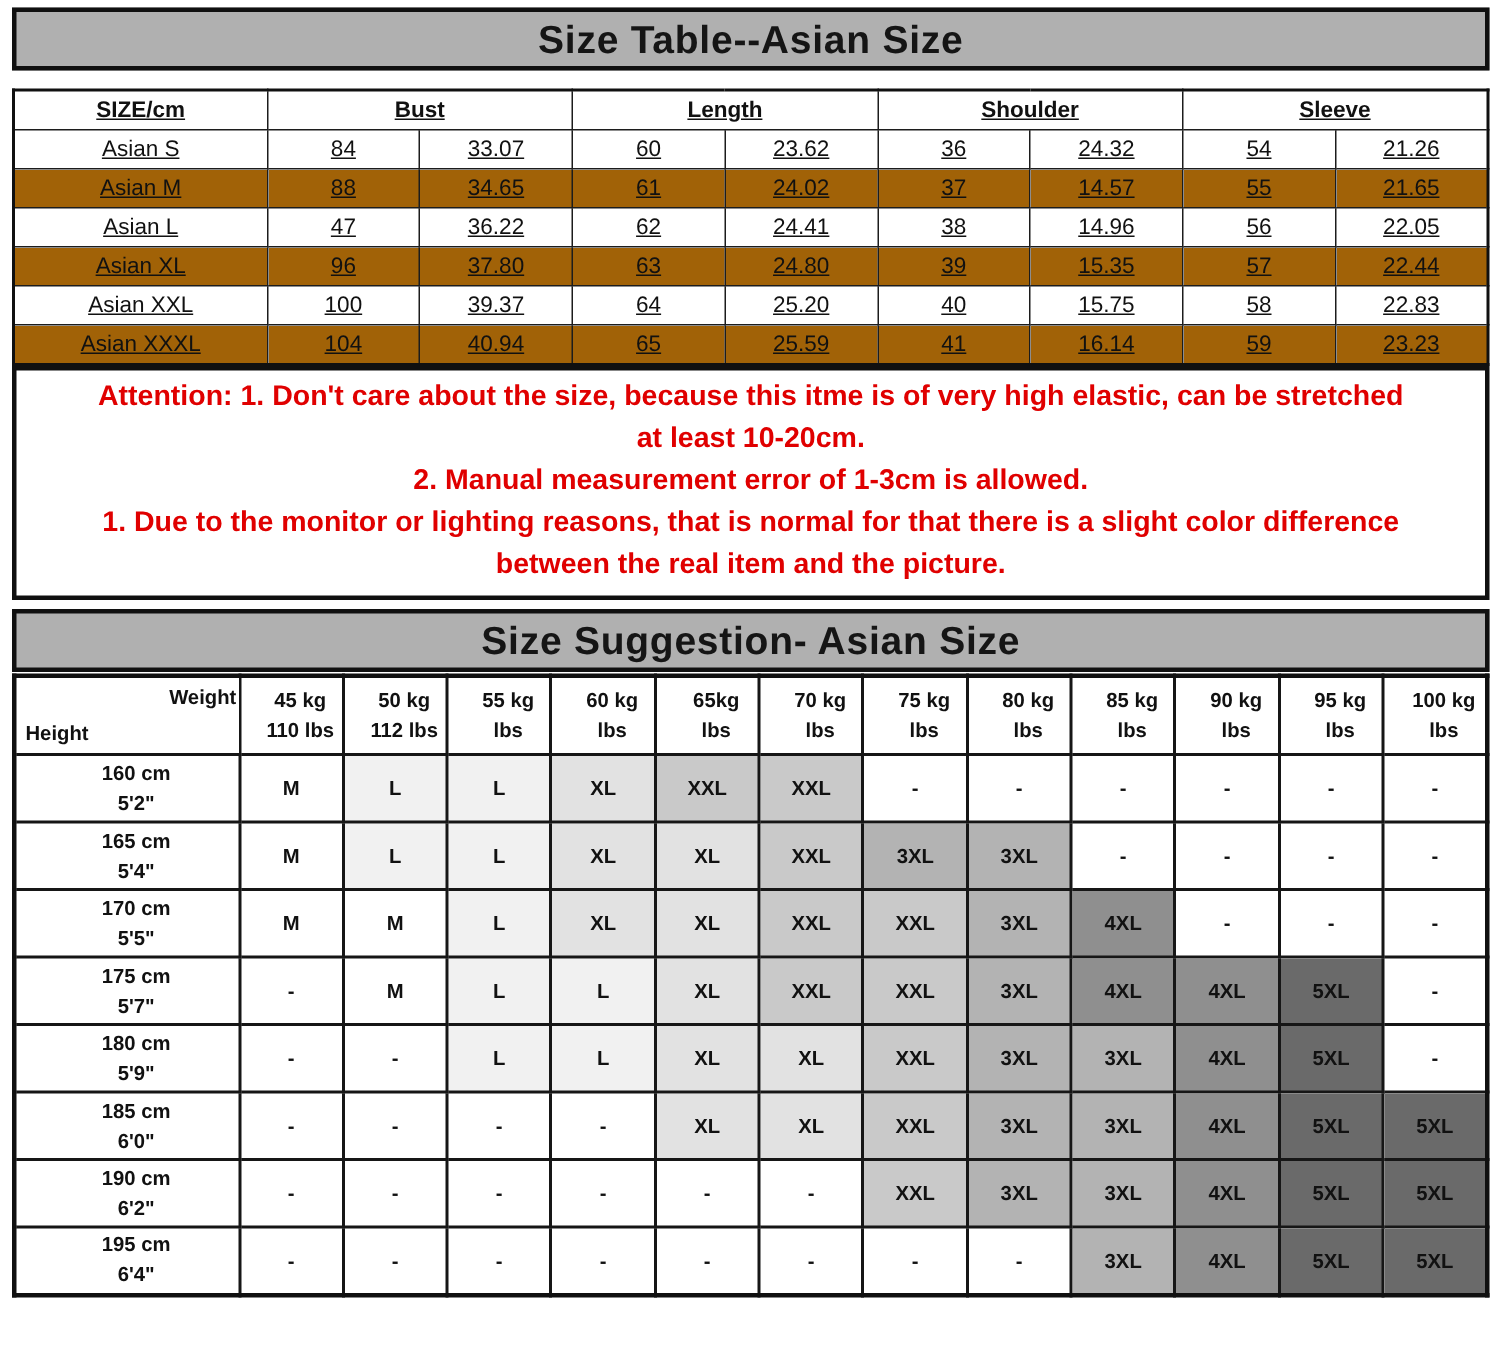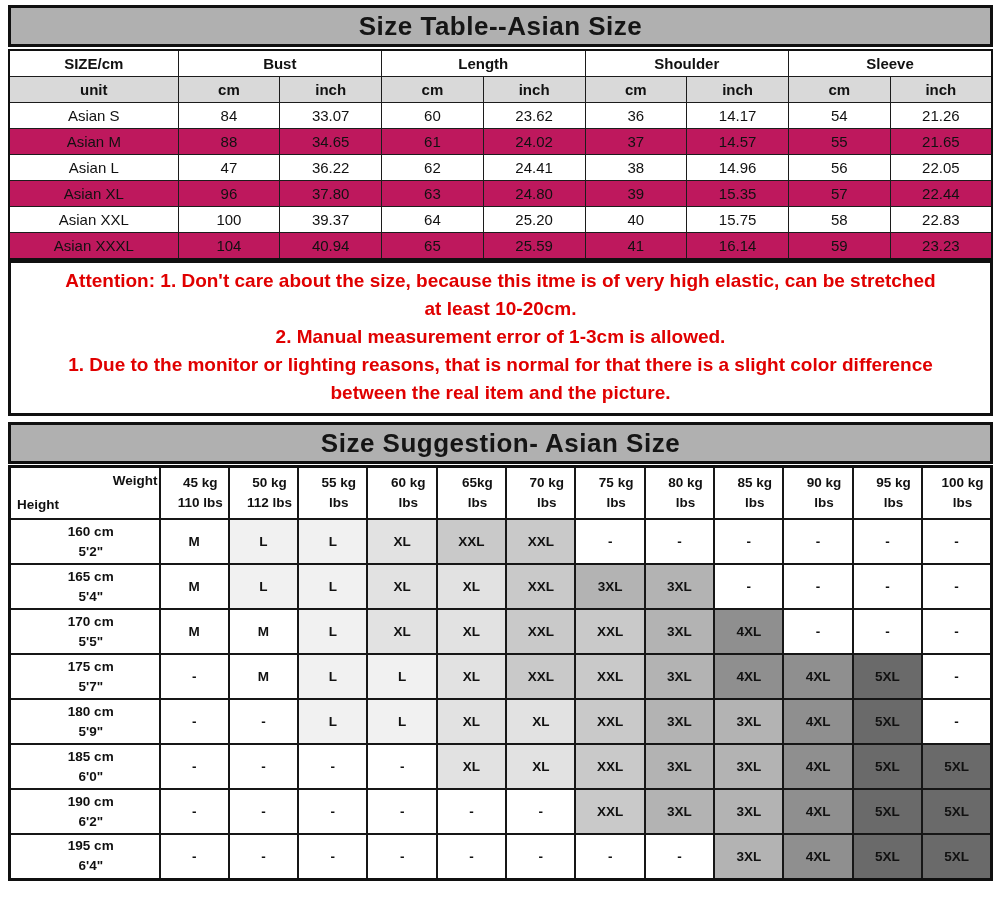--- a/index.html
+++ b/index.html
@@ -13,30 +13,31 @@
     background:#b0b0b0;
     height:42px;
     display:flex;align-items:center;justify-content:center;
     font-size:26px;font-weight:bold;letter-spacing:0.5px;
     color:#151515;
   }
 
   
   .size-table{
     width:100%;border-collapse:collapse;table-layout:fixed;
-    border:2px solid #101010;margin-top:2px;
+    border:2px solid #101010;margin-top:12px;
     font-size:15px;
+    text-decoration:underline;
   }
   .size-table th,.size-table td{
     border:1px solid #1c1c1c;text-align:center;vertical-align:middle;
     padding:0;height:25px;overflow:hidden;white-space:nowrap;
   }
   .size-table thead th{font-weight:bold;font-size:15px;background:#ffffff;}
   .size-table tr.unit-row th{background:#d9d9d9;font-weight:bold;}
-  .size-table tbody tr.stripe td{background:#be185d;}
+  .size-table tbody tr.stripe td{background:#a16207;}
   .size-table tbody td{font-weight:normal;}
 
   
   .attention-box{
     box-sizing:border-box;
     border:3px solid #101010;
     margin-top:0;
     padding:4px 2px 6px 2px;
     text-align:center;
     font-weight:bold;
@@ -90,41 +91,30 @@
           <col>
       </colgroup>
       <thead>
           <tr>
             <th>SIZE/cm</th>
             <th colspan="2">Bust</th>
             <th colspan="2">Length</th>
             <th colspan="2">Shoulder</th>
             <th colspan="2">Sleeve</th>
           </tr>
-          <tr class="unit-row">
-            <th>unit</th>
-            <th>cm</th>
-            <th>inch</th>
-            <th>cm</th>
-            <th>inch</th>
-            <th>cm</th>
-            <th>inch</th>
-            <th>cm</th>
-            <th>inch</th>
-          </tr>
         </thead>
       <tbody>
           <tr class="">
             <td>Asian S</td>
             <td>84</td>
             <td>33.07</td>
             <td>60</td>
             <td>23.62</td>
             <td>36</td>
-            <td>14.17</td>
+            <td>24.32</td>
             <td>54</td>
             <td>21.26</td>
           </tr>
           <tr class="stripe">
             <td>Asian M</td>
             <td>88</td>
             <td>34.65</td>
             <td>61</td>
             <td>24.02</td>
             <td>37</td>

